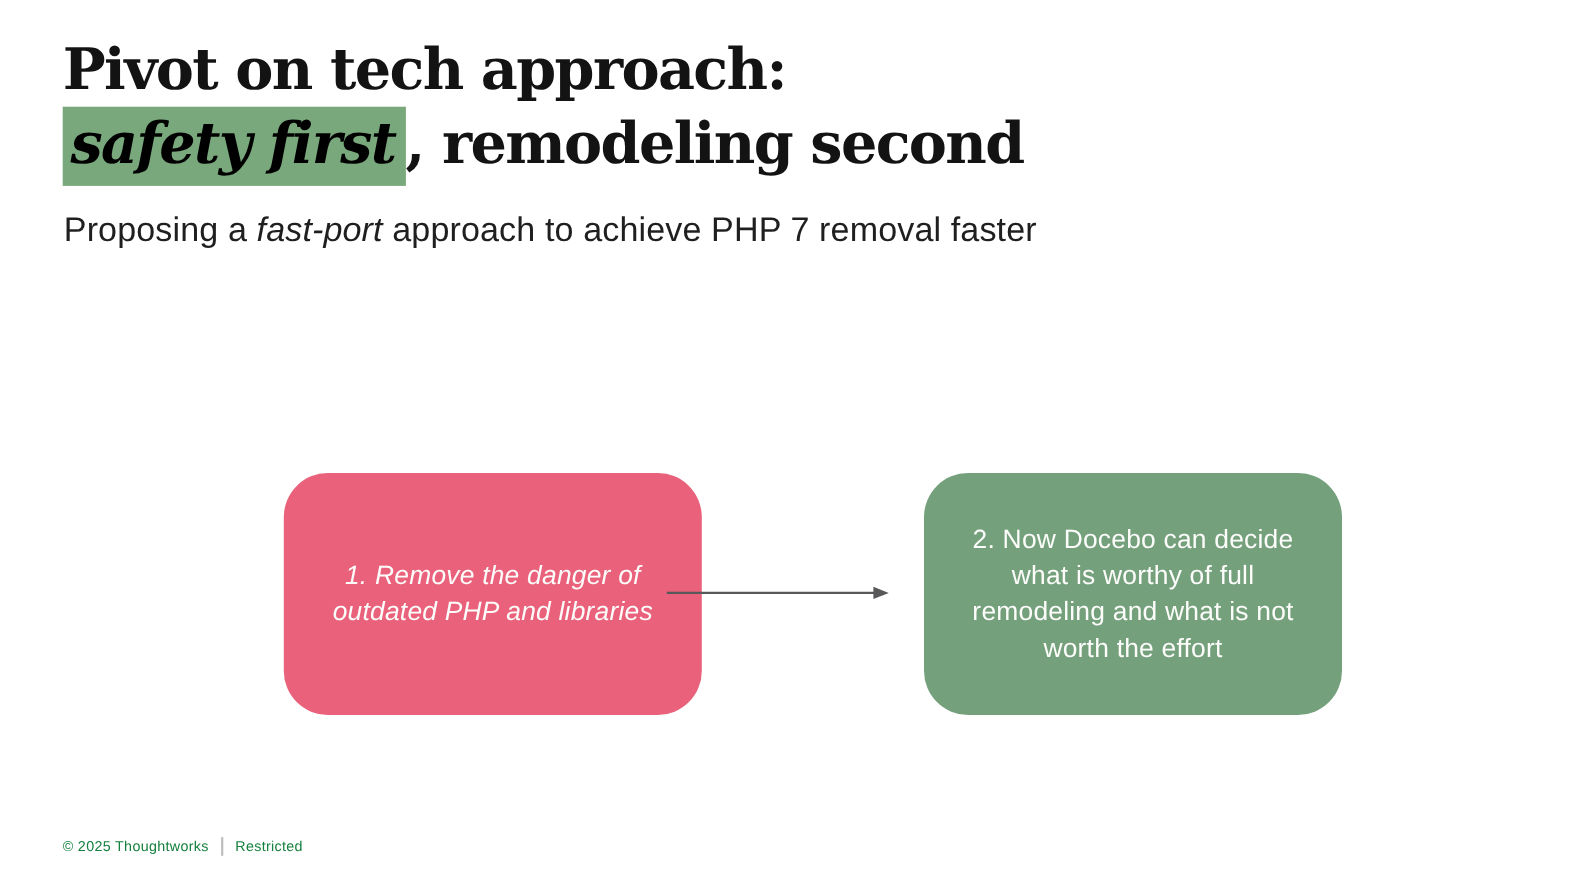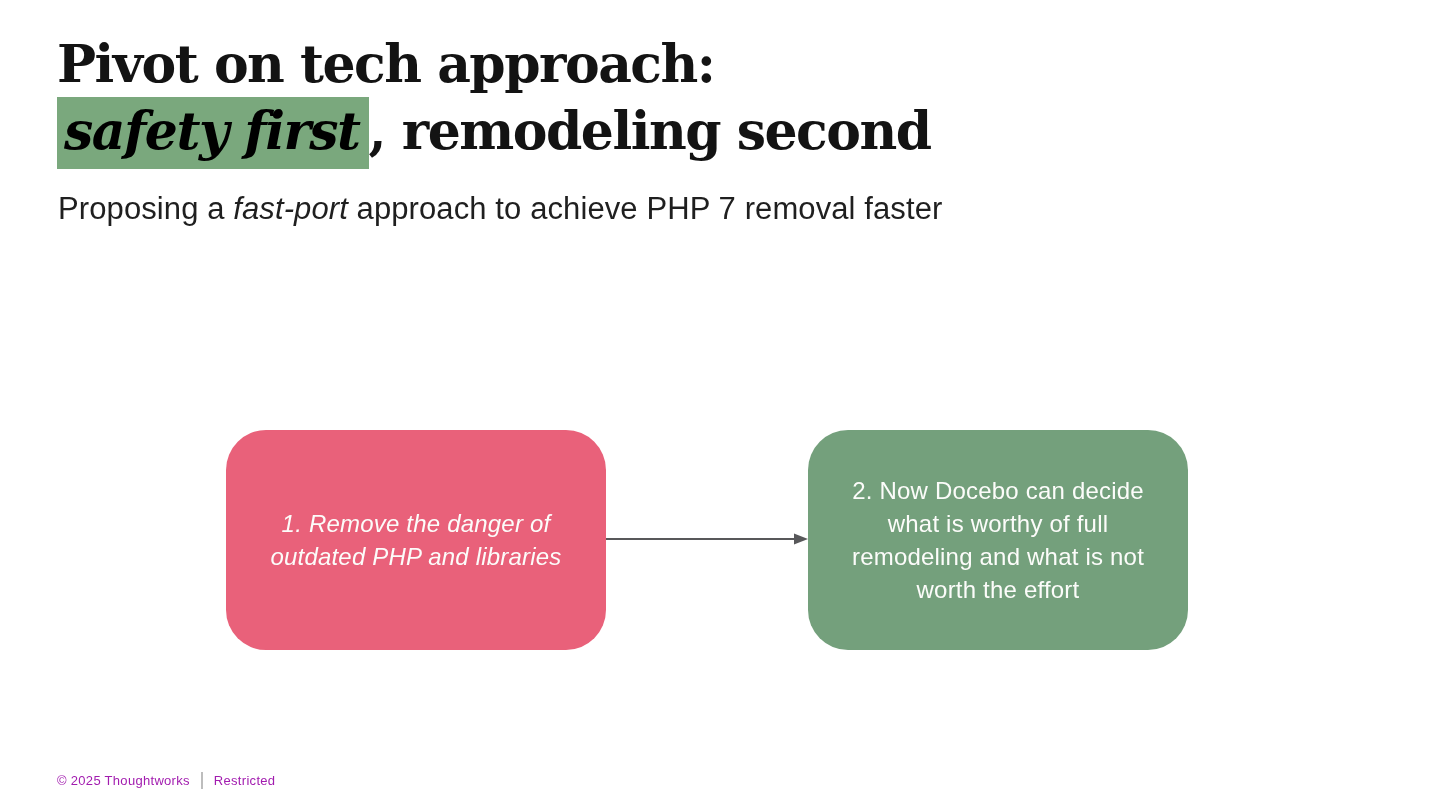--- a/index.html
+++ b/index.html
@@ -51,20 +51,21 @@
   .flow-box {
     position: absolute;
     top: 430px;
     width: 380px;
     height: 220px;
     border-radius: 40px;
     display: flex;
     align-items: center;
     justify-content: center;
     text-align: center;
+    margin-left: 32px;
   }
   .flow-box .box-text {
     color: #FCFCFA;
     font-size: 24px;
     line-height: 33px;
     letter-spacing: 0.2px;
   }
   .box-step1 { left: 226px; background: var(--pink, #E9617A); font-style: italic; }
   .box-step2 { left: 808px; background: var(--green, #74A07C); }
   .box-step1 .box-text { max-width: 312px; }
@@ -80,22 +81,21 @@
 
   
   .footer {
     position: absolute;
     left: 57px;
     top: 761px;
     display: flex;
     align-items: center;
     font-size: 13px;
     letter-spacing: 0.3px;
-    color: #a21caf;
-    margin-top: 11px;
+    color: #15803d;
   }
   .footer .divider {
     width: 2px;
     height: 17px;
     background: #BDBDBD;
     margin: 0 11px;
   }
 </style>
 </head>
 <body>

